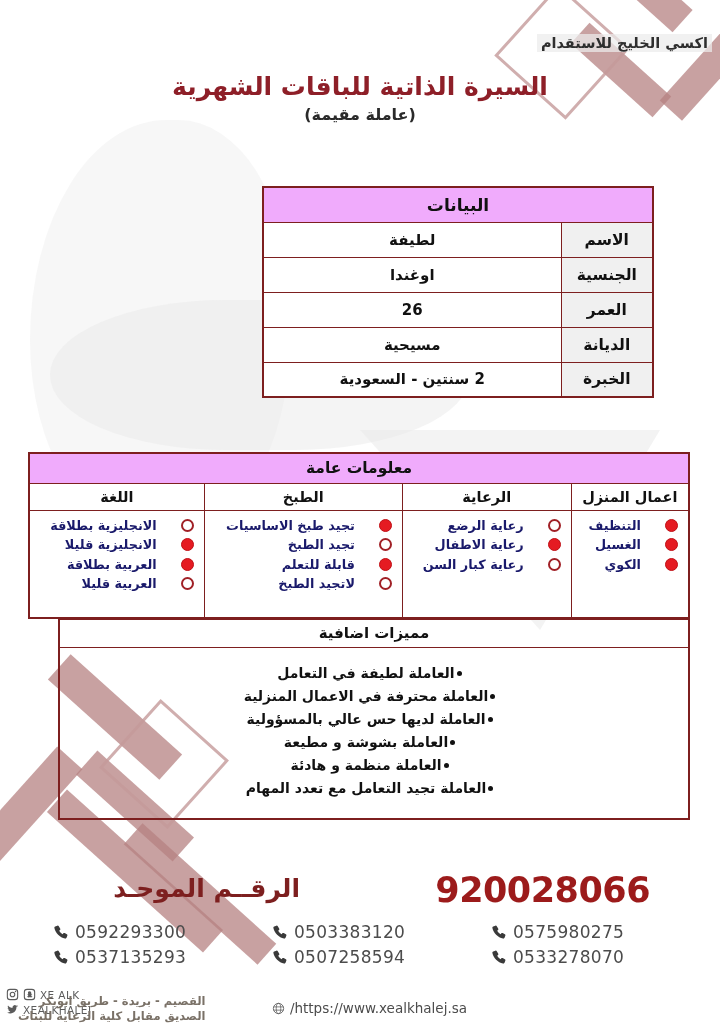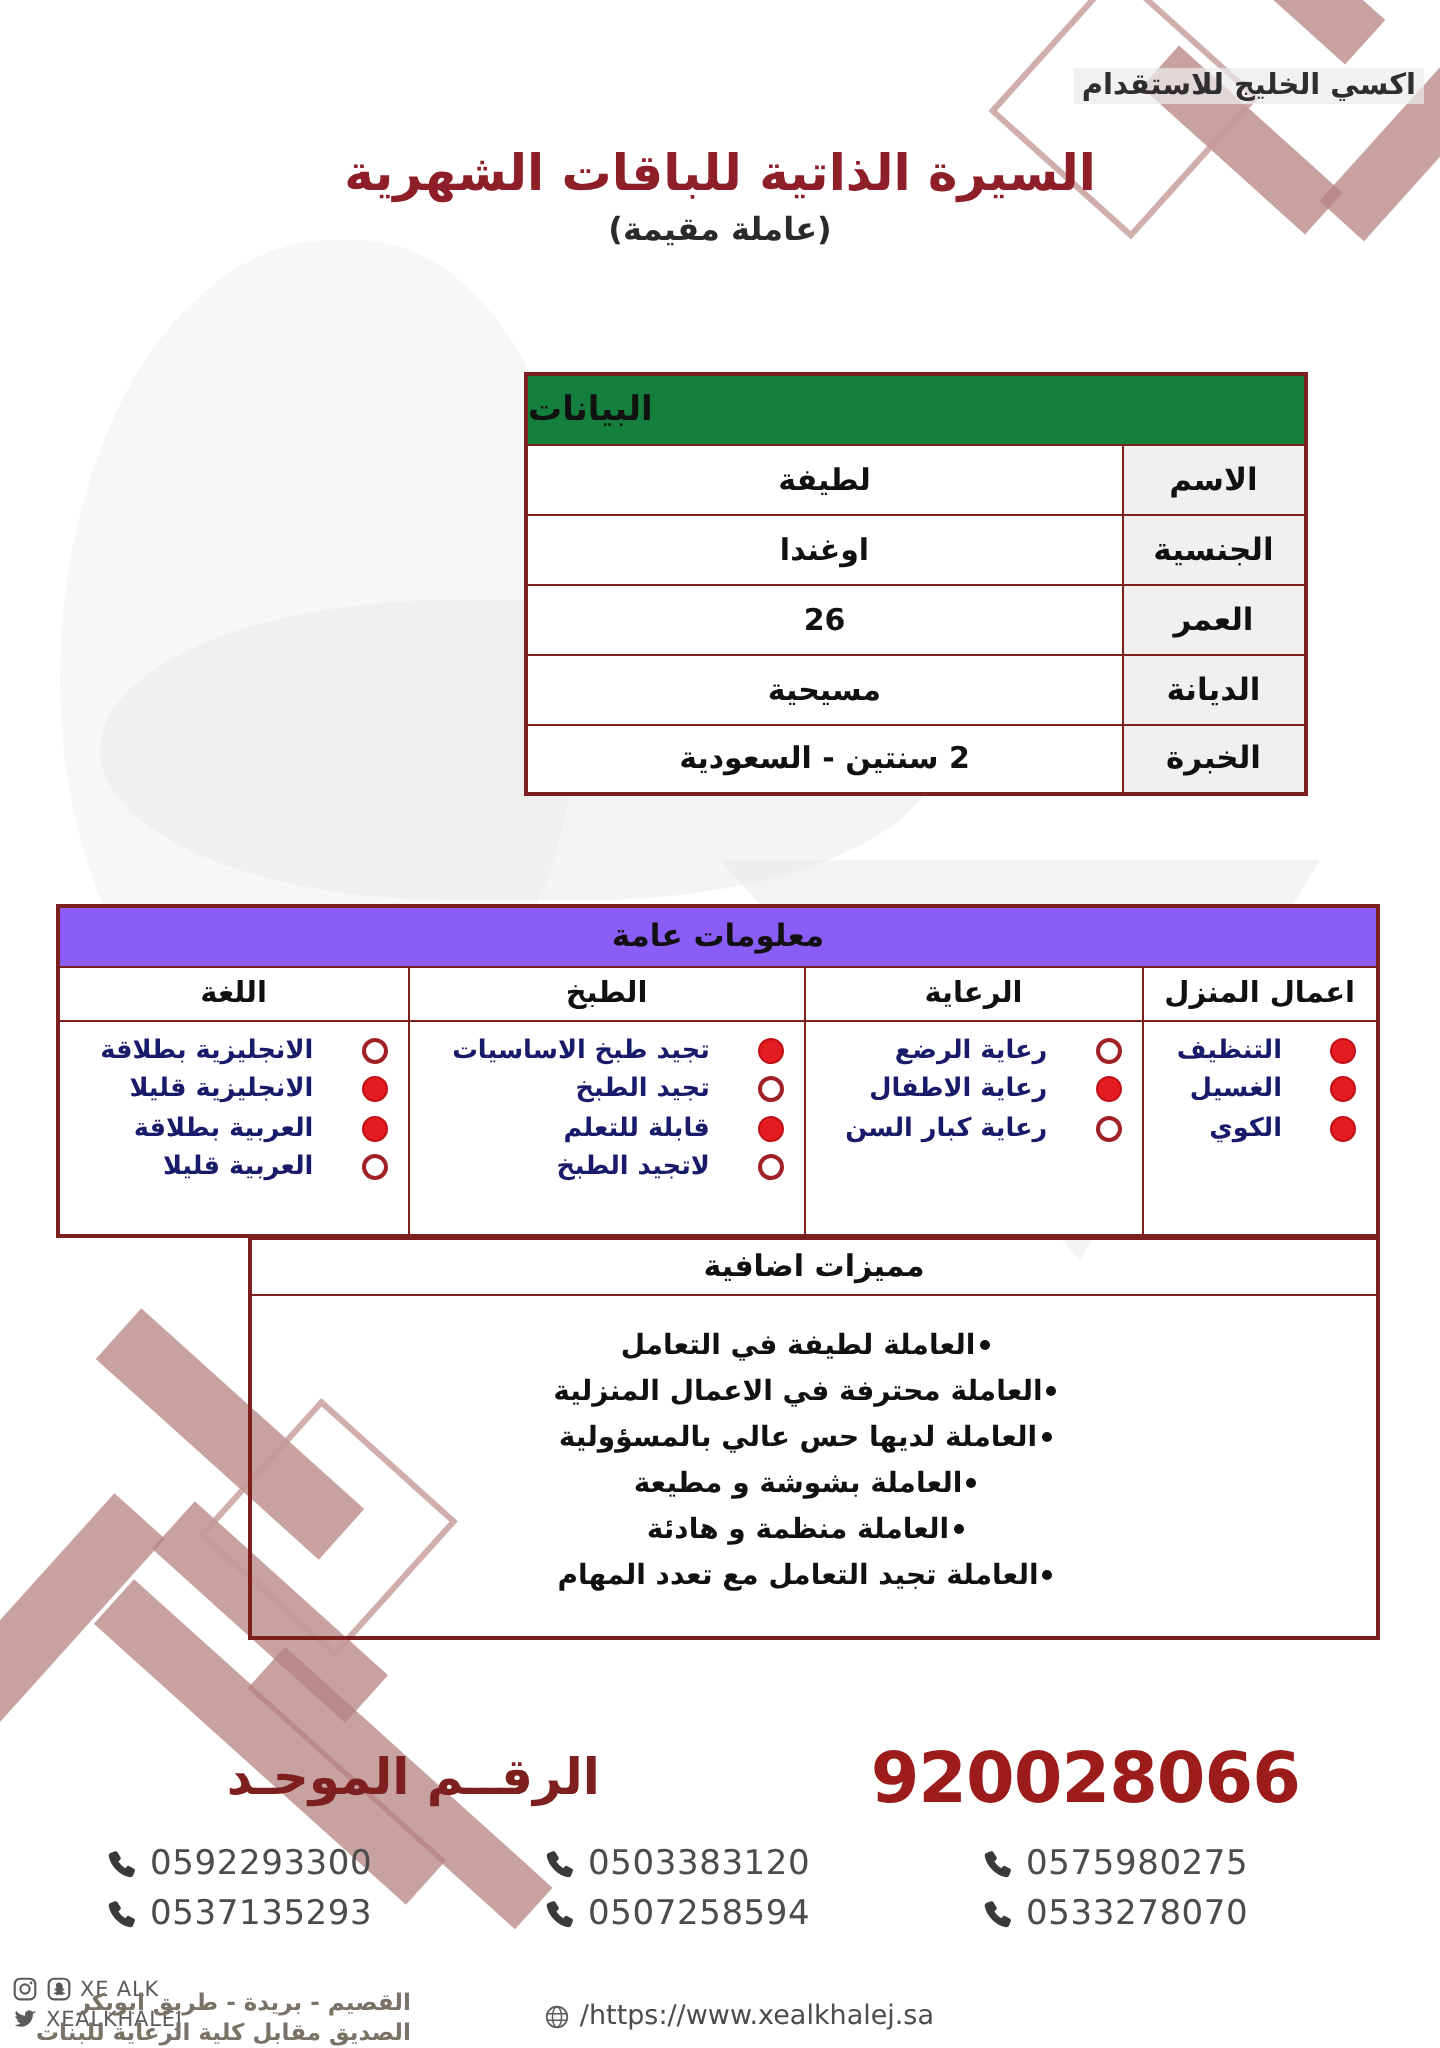--- a/index.html
+++ b/index.html
@@ -135,57 +135,57 @@
             width:14px; height:14px; border-radius:50%; background:#4a352a; }
 
   
   .tbl { border-collapse:collapse; }
   .data-table {
     position:absolute; top:186px; right:66px; width:392px;
     border:2px solid #7d1f1f;
   }
   .data-table td { border:1.6px solid #7d1f1f; height:35px; }
   .dt-head {
-    text-align:left; font-size:17px; font-weight:bold; color:#111;
-    background:#15803d;
+    text-align:center; font-size:17px; font-weight:bold; color:#111;
+    background:#f0abfc;
   }
   .dt-key {
     width:92px; text-align:center; font-size:15.5px; font-weight:bold;
     color:#111; background:#f0f0f0;
   }
   .dt-val {
     text-align:center; font-size:15px; font-weight:bold; color:#111; background:#fff;
   }
 
   
   .gen-table {
     position:absolute; top:452px; right:30px; width:662px;
     border:2px solid #7d1f1f;
   }
   .gen-table td { border:1.4px solid #7d1f1f; }
   .gi-head {
     text-align:center; font-size:15.5px; font-weight:bold; color:#111;
-    height:30px; background:#8b5cf6;
+    height:30px; background:#f0abfc;
   }
   .gi-col-head {
     text-align:center; font-size:14.5px; font-weight:bold; color:#111;
     height:27px; background:#fff;
   }
   .gi-cell { vertical-align:top; padding:7px 10px 10px; height:108px; background:#fff; }
   .opt { display:flex; align-items:center; justify-content:flex-start;
          gap:24px; margin-bottom:4.5px; direction:rtl; }
   .dot { width:13px; height:13px; border-radius:50%; flex:0 0 13px; }
   .dot.on  { background:#e51b22; border:1px solid #c01016; }
   .dot.off { background:#fff; border:2.2px solid #a02026; }
   .opt-label { font-size:12.8px; font-weight:bold; color:#1a1a6b; white-space:nowrap; }
   .c-home .opt, .c-lang .opt { justify-content:flex-start; }
 
   
   .feat-table {
-    position:absolute; top:618px; right:30px; width:566px;
+    position:absolute; top:618px; right:30px; width:632px;
     border:2px solid #7d1f1f;
   }
   .feat-table td { border:1.4px solid #7d1f1f; }
   .ft-head { text-align:center; font-size:15px; font-weight:bold; color:#111; height:28px; }
   .ft-body { padding:14px 0 18px; height:172px; }
   .ft-list { list-style:none; padding:0 0 0 0; margin:0; }
   .ft-list li {
     position:relative; text-align:center; font-size:14px; font-weight:bold;
     color:#111; line-height:23px; padding-right:0;
   }

